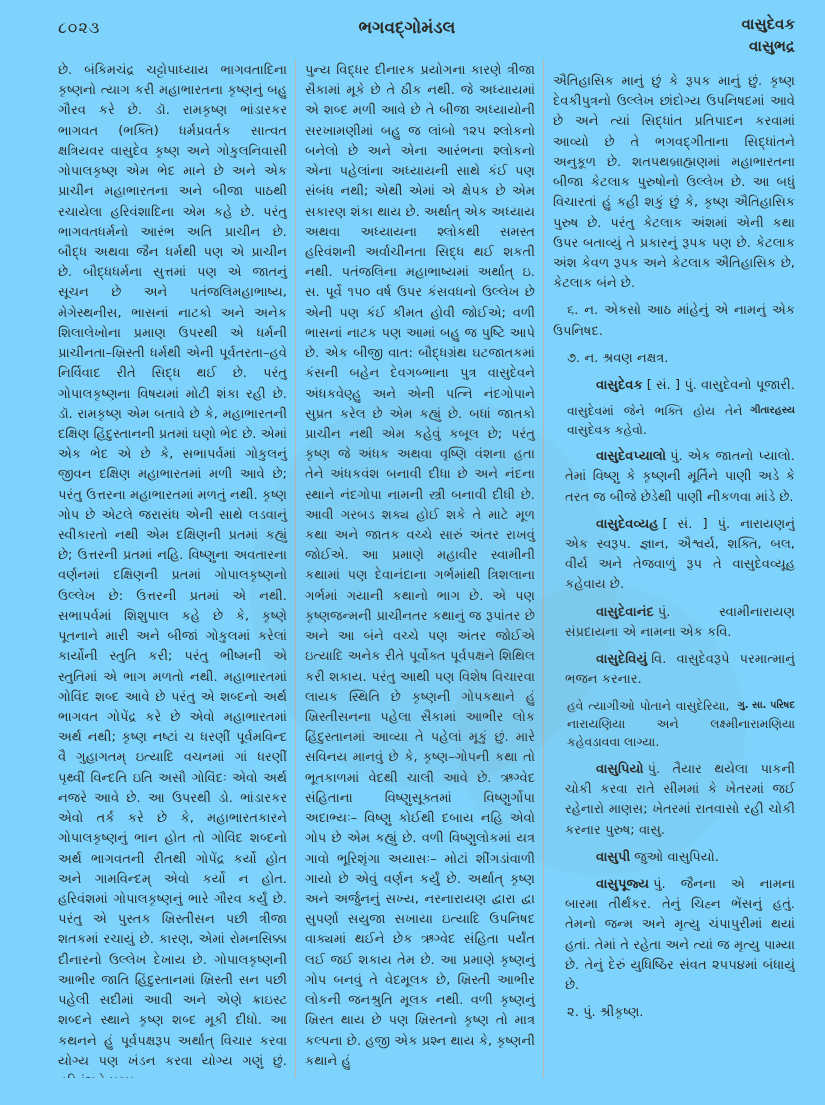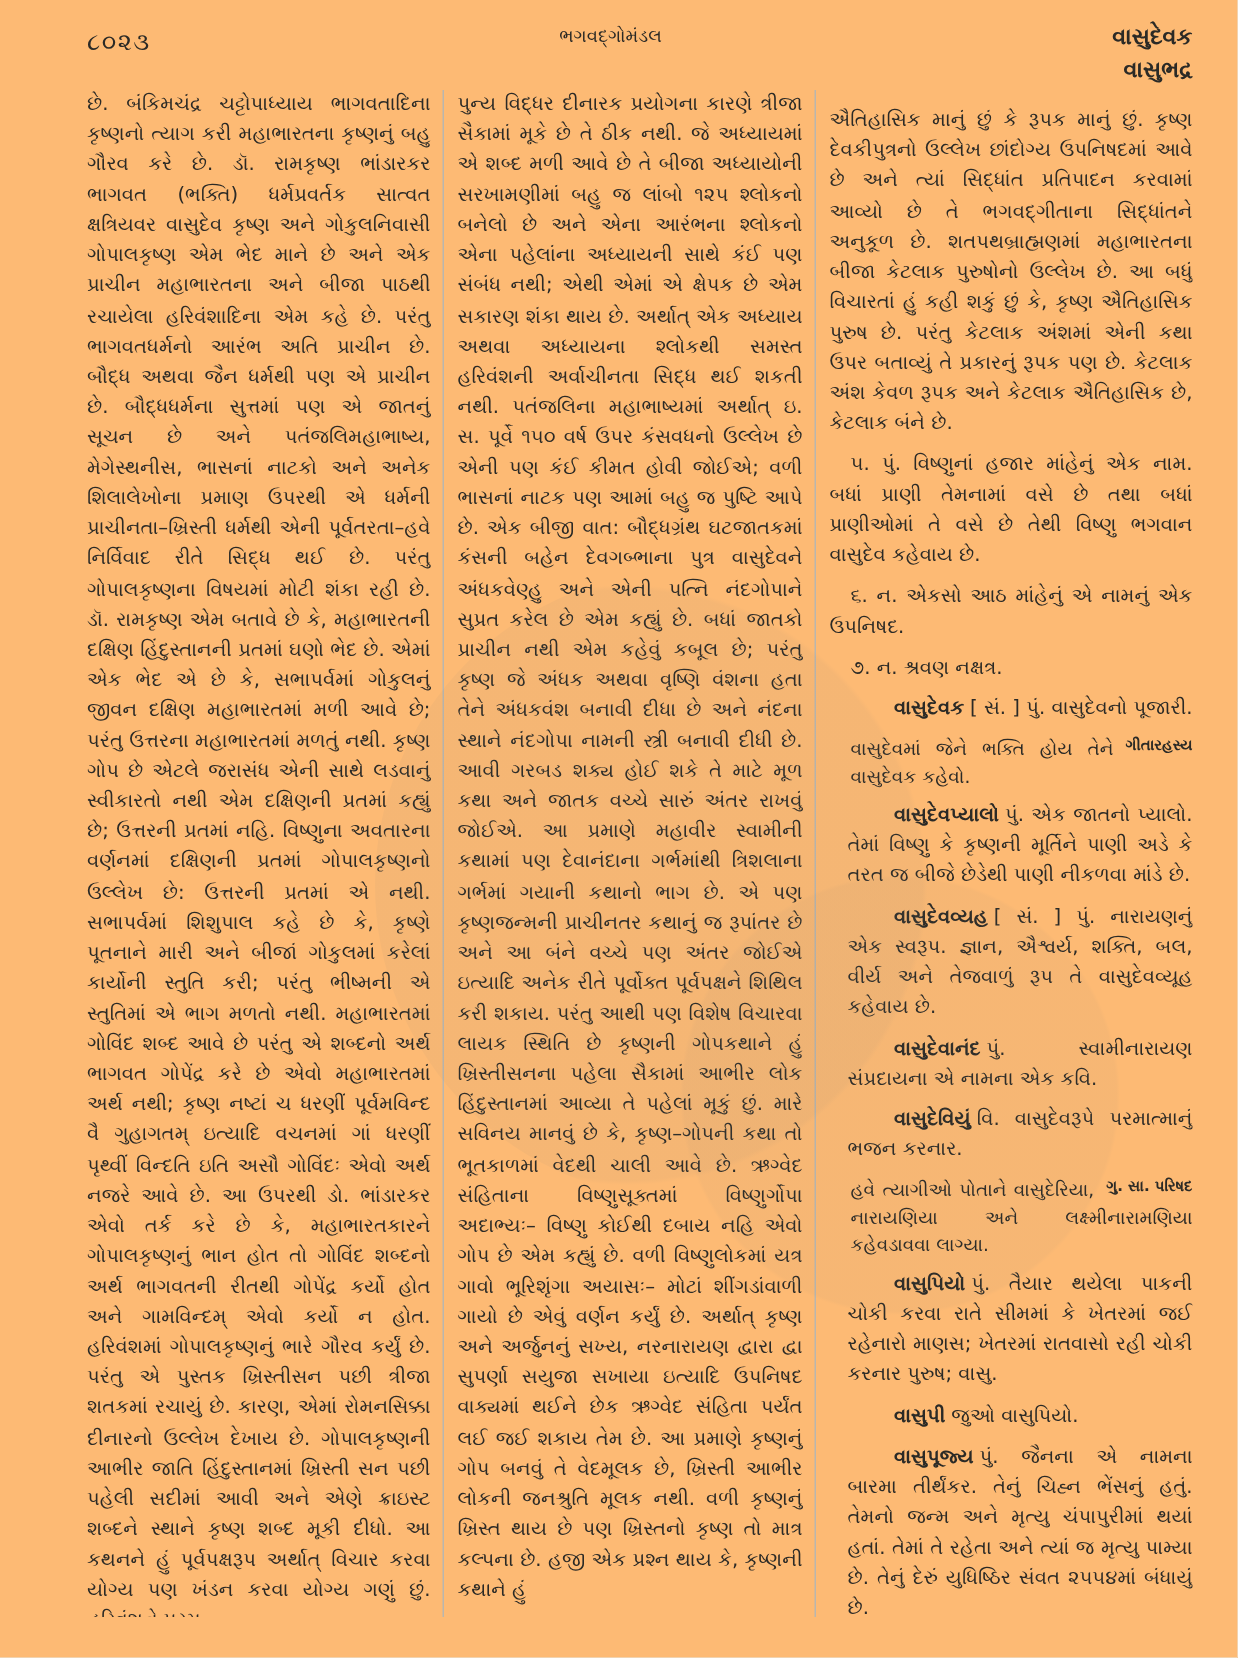--- a/index.html
+++ b/index.html
@@ -1,20 +1,20 @@
 <!DOCTYPE html>
 <html lang="gu"><head>
 <meta charset="utf-8">
 <style>
   html,body{margin:0;padding:0;background:#e8e6e0;}
   .page{
     position:relative;
     width:825px;height:1105px;
     margin:0 auto;
-    background:#fdba74;
+    background:#7dd3fc;
     box-sizing:border-box;
     padding:14px 30px 18px 58px;
     font-family:"DejaVu Sans","Liberation Sans",sans-serif;
     color:#2b2a26;
     overflow:hidden;
   }
   
   .watermark{
     position:absolute;left:250px;top:380px;width:420px;height:420px;
     border-radius:50%;
@@ -25,21 +25,21 @@
     position:absolute;left:430px;top:560px;width:340px;height:340px;
     border-radius:50%;
     background:radial-gradient(circle at 50% 50%, rgba(120,120,115,0.05) 0 60%, rgba(120,120,115,0.0) 61%);
     pointer-events:none;
   }
   .header{
     display:flex;align-items:flex-start;justify-content:space-between;
     height:46px;
   }
   .page-number{font-size:16px;letter-spacing:1px;padding-top:4px;}
-  .book-title{font-size:12px;font-weight:normal;padding-top:3px;transform:translateX(-14px);}
+  .book-title{font-size:17px;font-weight:bold;padding-top:3px;transform:translateX(-14px);}
   .header-keywords{text-align:right;font-weight:bold;font-size:15px;line-height:1.45;}
   .columns{
     display:flex;
     height:1018px;
   }
   .col{
     box-sizing:border-box;
     font-size:13.1px;
     line-height:1.545;
     text-align:justify;
@@ -88,21 +88,20 @@
     <div class="col col1">
       <p class="running">છે. બંકિમચંદ્ર ચટ્ટોપાધ્યાય ભાગવતાદિના કૃષ્ણનો ત્યાગ કરી મહાભારતના કૃષ્ણનું બહુ ગૌરવ કરે છે. ડૉ. રામકૃષ્ણ ભાંડારકર ભાગવત (ભક્તિ) ધર્મપ્રવર્તક સાત્વત ક્ષત્રિયવર વાસુદેવ કૃષ્ણ અને ગોકુલનિવાસી ગોપાલકૃષ્ણ એમ ભેદ માને છે અને એક પ્રાચીન મહાભારતના અને બીજા પાઠથી રચાયેલા હરિવંશાદિના એમ કહે છે. પરંતુ ભાગવતધર્મનો આરંભ અતિ પ્રાચીન છે. બૌદ્ધ અથવા જૈન ધર્મથી પણ એ પ્રાચીન છે. બૌદ્ધધર્મના સુત્તમાં પણ એ જાતનું સૂચન છે અને પતંજલિમહાભાષ્ય, મેગેસ્થનીસ, ભાસનાં નાટકો અને અનેક શિલાલેખોના પ્રમાણ ઉપરથી એ ધર્મની પ્રાચીનતા–ખ્રિસ્તી ધર્મથી એની પૂર્વતરતા–હવે નિર્વિવાદ રીતે સિદ્ધ થઈ છે. પરંતુ ગોપાલકૃષ્ણના વિષયમાં મોટી શંકા રહી છે. ડૉ. રામકૃષ્ણ એમ બતાવે છે કે, મહાભારતની દક્ષિણ હિંદુસ્તાનની પ્રતમાં ઘણો ભેદ છે. એમાં એક ભેદ એ છે કે, સભાપર્વમાં ગોકુલનું જીવન દક્ષિણ મહાભારતમાં મળી આવે છે; પરંતુ ઉત્તરના મહાભારતમાં મળતું નથી. કૃષ્ણ ગોપ છે એટલે જરાસંધ એની સાથે લડવાનું સ્વીકારતો નથી એમ દક્ષિણની પ્રતમાં કહ્યું છે; ઉત્તરની પ્રતમાં નહિ. વિષ્ણુના અવતારના વર્ણનમાં દક્ષિણની પ્રતમાં ગોપાલકૃષ્ણનો ઉલ્લેખ છે: ઉત્તરની પ્રતમાં એ નથી. સભાપર્વમાં શિશુપાલ કહે છે કે, કૃષ્ણે પૂતનાને મારી અને બીજાં ગોકુલમાં કરેલાં કાર્યોની સ્તુતિ કરી; પરંતુ ભીષ્મની એ સ્તુતિમાં એ ભાગ મળતો નથી. મહાભારતમાં ગોવિંદ શબ્દ આવે છે પરંતુ એ શબ્દનો અર્થ ભાગવત ગોપેંદ્ર કરે છે એવો મહાભારતમાં અર્થ નથી; કૃષ્ણ નષ્ટાં ચ ધરણીં પૂર્વમવિન્દ વૈ ગુહાગતમ્ ઇત્યાદિ વચનમાં ગાં ધરણીં પૃથ્વીં વિન્દતિ ઇતિ અસૌ ગોવિંદઃ એવો અર્થ નજરે આવે છે. આ ઉપરથી ડો. ભાંડારકર એવો તર્ક કરે છે કે, મહાભારતકારને ગોપાલકૃષ્ણનું ભાન હોત તો ગોવિંદ શબ્દનો અર્થ ભાગવતની રીતથી ગોપેંદ્ર કર્યો હોત અને ગામવિન્દમ્ એવો કર્યો ન હોત. હરિવંશમાં ગોપાલકૃષ્ણનું ભારે ગૌરવ કર્યું છે. પરંતુ એ પુસ્તક ખ્રિસ્તીસન પછી ત્રીજા શતકમાં રચાયું છે. કારણ, એમાં રોમનસિક્કા દીનારનો ઉલ્લેખ દેખાય છે. ગોપાલકૃષ્ણની આભીર જાતિ હિંદુસ્તાનમાં ખ્રિસ્તી સન પછી પહેલી સદીમાં આવી અને એણે ક્રાઇસ્ટ શબ્દને સ્થાને કૃષ્ણ શબ્દ મૂકી દીધો. આ કથનને હું પૂર્વપક્ષરૂપ અર્થાત્ વિચાર કરવા યોગ્ય પણ ખંડન કરવા યોગ્ય ગણું છું. હરિવંશને પરમ</p>
     </div>
 
     <div class="col col2">
       <p class="running">પુન્ય વિદ્ધર દીનારક પ્રયોગના કારણે ત્રીજા સૈકામાં મૂકે છે તે ઠીક નથી. જે અધ્યાયમાં એ શબ્દ મળી આવે છે તે બીજા અધ્યાયોની સરખામણીમાં બહુ જ લાંબો ૧૨૫ શ્લોકનો બનેલો છે અને એના આરંભના શ્લોકનો એના પહેલાંના અધ્યાયની સાથે કંઈ પણ સંબંધ નથી; એથી એમાં એ ક્ષેપક છે એમ સકારણ શંકા થાય છે. અર્થાત્ એક અધ્યાય અથવા અધ્યાયના શ્લોકથી સમસ્ત હરિવંશની અર્વાચીનતા સિદ્ધ થઈ શકતી નથી. પતંજલિના મહાભાષ્યમાં અર્થાત્ ઇ. સ. પૂર્વે ૧૫૦ વર્ષ ઉપર કંસવધનો ઉલ્લેખ છે એની પણ કંઈ કીમત હોવી જોઈએ; વળી ભાસનાં નાટક પણ આમાં બહુ જ પુષ્ટિ આપે છે. એક બીજી વાત: બૌદ્ધગ્રંથ ઘટજાતકમાં કંસની બહેન દેવગબ્ભાના પુત્ર વાસુદેવને અંધકવેણ્હુ અને એની પત્નિ નંદગોપાને સુપ્રત કરેલ છે એમ કહ્યું છે. બધાં જાતકો પ્રાચીન નથી એમ કહેવું કબૂલ છે; પરંતુ કૃષ્ણ જે અંધક અથવા વૃષ્ણિ વંશના હતા તેને અંધકવંશ બનાવી દીધા છે અને નંદના સ્થાને નંદગોપા નામની સ્ત્રી બનાવી દીધી છે. આવી ગરબડ શક્ય હોઈ શકે તે માટે મૂળ કથા અને જાતક વચ્ચે સારું અંતર રાખવું જોઈએ. આ પ્રમાણે મહાવીર સ્વામીની કથામાં પણ દેવાનંદાના ગર્ભમાંથી ત્રિશલાના ગર્ભમાં ગયાની કથાનો ભાગ છે. એ પણ કૃષ્ણજન્મની પ્રાચીનતર કથાનું જ રૂપાંતર છે અને આ બંને વચ્ચે પણ અંતર જોઈએ ઇત્યાદિ અનેક રીતે પૂર્વોક્ત પૂર્વપક્ષને શિથિલ કરી શકાય. પરંતુ આથી પણ વિશેષ વિચારવા લાયક સ્થિતિ છે કૃષ્ણની ગોપકથાને હું ખ્રિસ્તીસનના પહેલા સૈકામાં આભીર લોક હિંદુસ્તાનમાં આવ્યા તે પહેલાં મૂકું છું. મારે સવિનય માનવું છે કે, કૃષ્ણ–ગોપની કથા તો ભૂતકાળમાં વેદથી ચાલી આવે છે. ઋગ્વેદ સંહિતાના વિષ્ણુસૂક્તમાં વિષ્ણુર્ગોપા અદાભ્યઃ– વિષ્ણુ કોઈથી દબાય નહિ એવો ગોપ છે એમ કહ્યું છે. વળી વિષ્ણુલોકમાં યત્ર ગાવો ભૂરિશૃંગા અયાસઃ– મોટાં શીંગડાંવાળી ગાયો છે એવું વર્ણન કર્યું છે. અર્થાત્ કૃષ્ણ અને અર્જુનનું સખ્ય, નરનારાયણ દ્વારા દ્વા સુપર્ણા સયુજા સખાયા ઇત્યાદિ ઉપનિષદ વાક્યમાં થઈને છેક ઋગ્વેદ સંહિતા પર્યંત લઈ જઈ શકાય તેમ છે. આ પ્રમાણે કૃષ્ણનું ગોપ બનવું તે વેદમૂલક છે, ખ્રિસ્તી આભીર લોકની જનશ્રુતિ મૂલક નથી. વળી કૃષ્ણનું ખ્રિસ્ત થાય છે પણ ખ્રિસ્તનો કૃષ્ણ તો માત્ર કલ્પના છે. હજી એક પ્રશ્ન થાય કે, કૃષ્ણની કથાને હું</p>
     </div>
 
     <div class="col col3">
       <p class="block">ઐતિહાસિક માનું છું કે રૂપક માનું છું. કૃષ્ણ દેવકીપુત્રનો ઉલ્લેખ છાંદોગ્ય ઉપનિષદમાં આવે છે અને ત્યાં સિદ્ધાંત પ્રતિપાદન કરવામાં આવ્યો છે તે ભગવદ્ગીતાના સિદ્ધાંતને અનુકૂળ છે. શતપથબ્રાહ્મણમાં મહાભારતના બીજા કેટલાક પુરુષોનો ઉલ્લેખ છે. આ બધું વિચારતાં હું કહી શકું છું કે, કૃષ્ણ ઐતિહાસિક પુરુષ છે. પરંતુ કેટલાક અંશમાં એની કથા ઉપર બતાવ્યું તે પ્રકારનું રૂપક પણ છે. કેટલાક અંશ કેવળ રૂપક અને કેટલાક ઐતિહાસિક છે, કેટલાક બંને છે.</p>
-      <p class="sense">૫. પું. વિષ્ણુનાં હજાર માંહેનું એક નામ. બધાં પ્રાણી તેમનામાં વસે છે તથા બધાં પ્રાણીઓમાં તે વસે છે તેથી વિષ્ણુ ભગવાન વાસુદેવ કહેવાય છે.</p>
       <p class="sense">૬. ન. એકસો આઠ માંહેનું એ નામનું એક ઉપનિષદ.</p>
       <p class="sense">૭. ન. શ્રવણ નક્ષત્ર.</p>
 
       <p class="entry"><span class="hw">વાસુદેવક</span><span>[ સં. ] પું. વાસુદેવનો પૂજારી.</span></p>
       <p class="quote"><span class="attribution">ગીતારહસ્ય</span><span>વાસુદેવમાં જેને ભક્તિ હોય તેને વાસુદેવક કહેવો.</span></p>
 
       <p class="entry"><span class="hw">વાસુદેવપ્યાલો</span><span>પું. એક જાતનો પ્યાલો. તેમાં વિષ્ણુ કે કૃષ્ણની મૂર્તિને પાણી અડે કે તરત જ બીજે છેડેથી પાણી નીકળવા માંડે છે.</span></p>
 
       <p class="entry"><span class="hw">વાસુદેવવ્યહ</span><span>[ સં. ] પું. નારાયણનું એક સ્વરૂપ. જ્ઞાન, ઐશ્વર્ય, શક્તિ, બલ, વીર્ય અને તેજવાળું રૂપ તે વાસુદેવવ્યૂહ કહેવાય છે.</span></p>
 
@@ -110,16 +109,17 @@
 
       <p class="entry"><span class="hw">વાસુદેવિયું</span><span>વિ. વાસુદેવરૂપે પરમાત્માનું ભજન કરનાર.</span></p>
       <p class="quote"><span class="attribution">ગુ. સા. પરિષદ</span><span>હવે ત્યાગીઓ પોતાને વાસુદેરિયા, નારાયણિયા અને લક્ષ્મીનારામણિયા કહેવડાવવા લાગ્યા.</span></p>
 
       <p class="entry"><span class="hw">વાસુપિયો</span><span>પું. તૈયાર થયેલા પાકની ચોકી કરવા રાતે સીમમાં કે ખેતરમાં જઈ રહેનારો માણસ; ખેતરમાં રાતવાસો રહી ચોકી કરનાર પુરુષ; વાસુ.</span></p>
 
       <p class="entry"><span class="hw">વાસુપી</span><span>જુઓ વાસુપિયો.</span></p>
 
       <p class="entry"><span class="hw">વાસુપૂજ્ય</span><span>પું. જૈનના એ નામના બારમા તીર્થંકર. તેનું ચિહ્ન ભેંસનું હતું. તેમનો જન્મ અને મૃત્યુ ચંપાપુરીમાં થયાં હતાં. તેમાં તે રહેતા અને ત્યાં જ મૃત્યુ પામ્યા છે. તેનું દેરું યુધિષ્ઠિર સંવત ૨૫૫૪માં બંધાયું છે.</span></p>
 
+      <p class="subsense">૨. પું. શ્રીકૃષ્ણ.</p>
     </div>
 
   </div>
 </div>
 
 </body></html>

